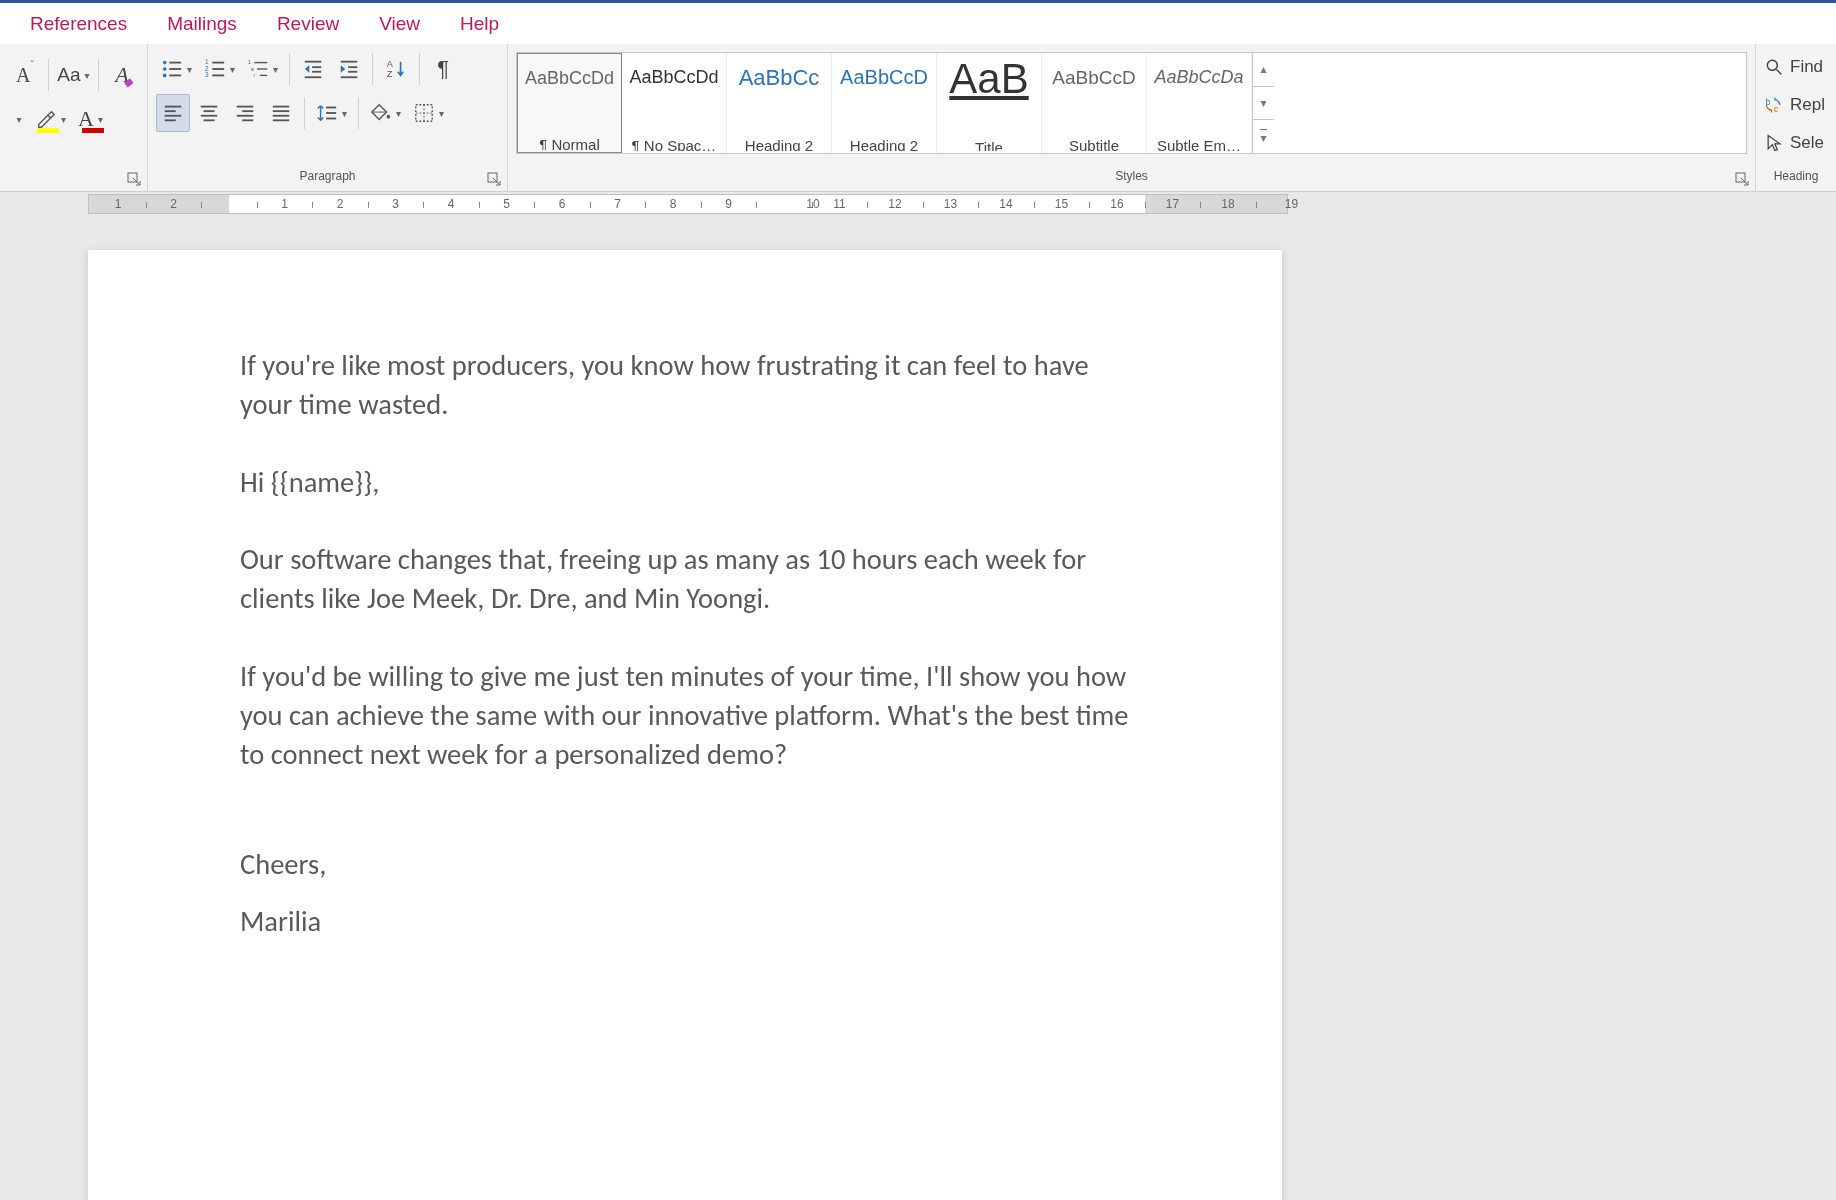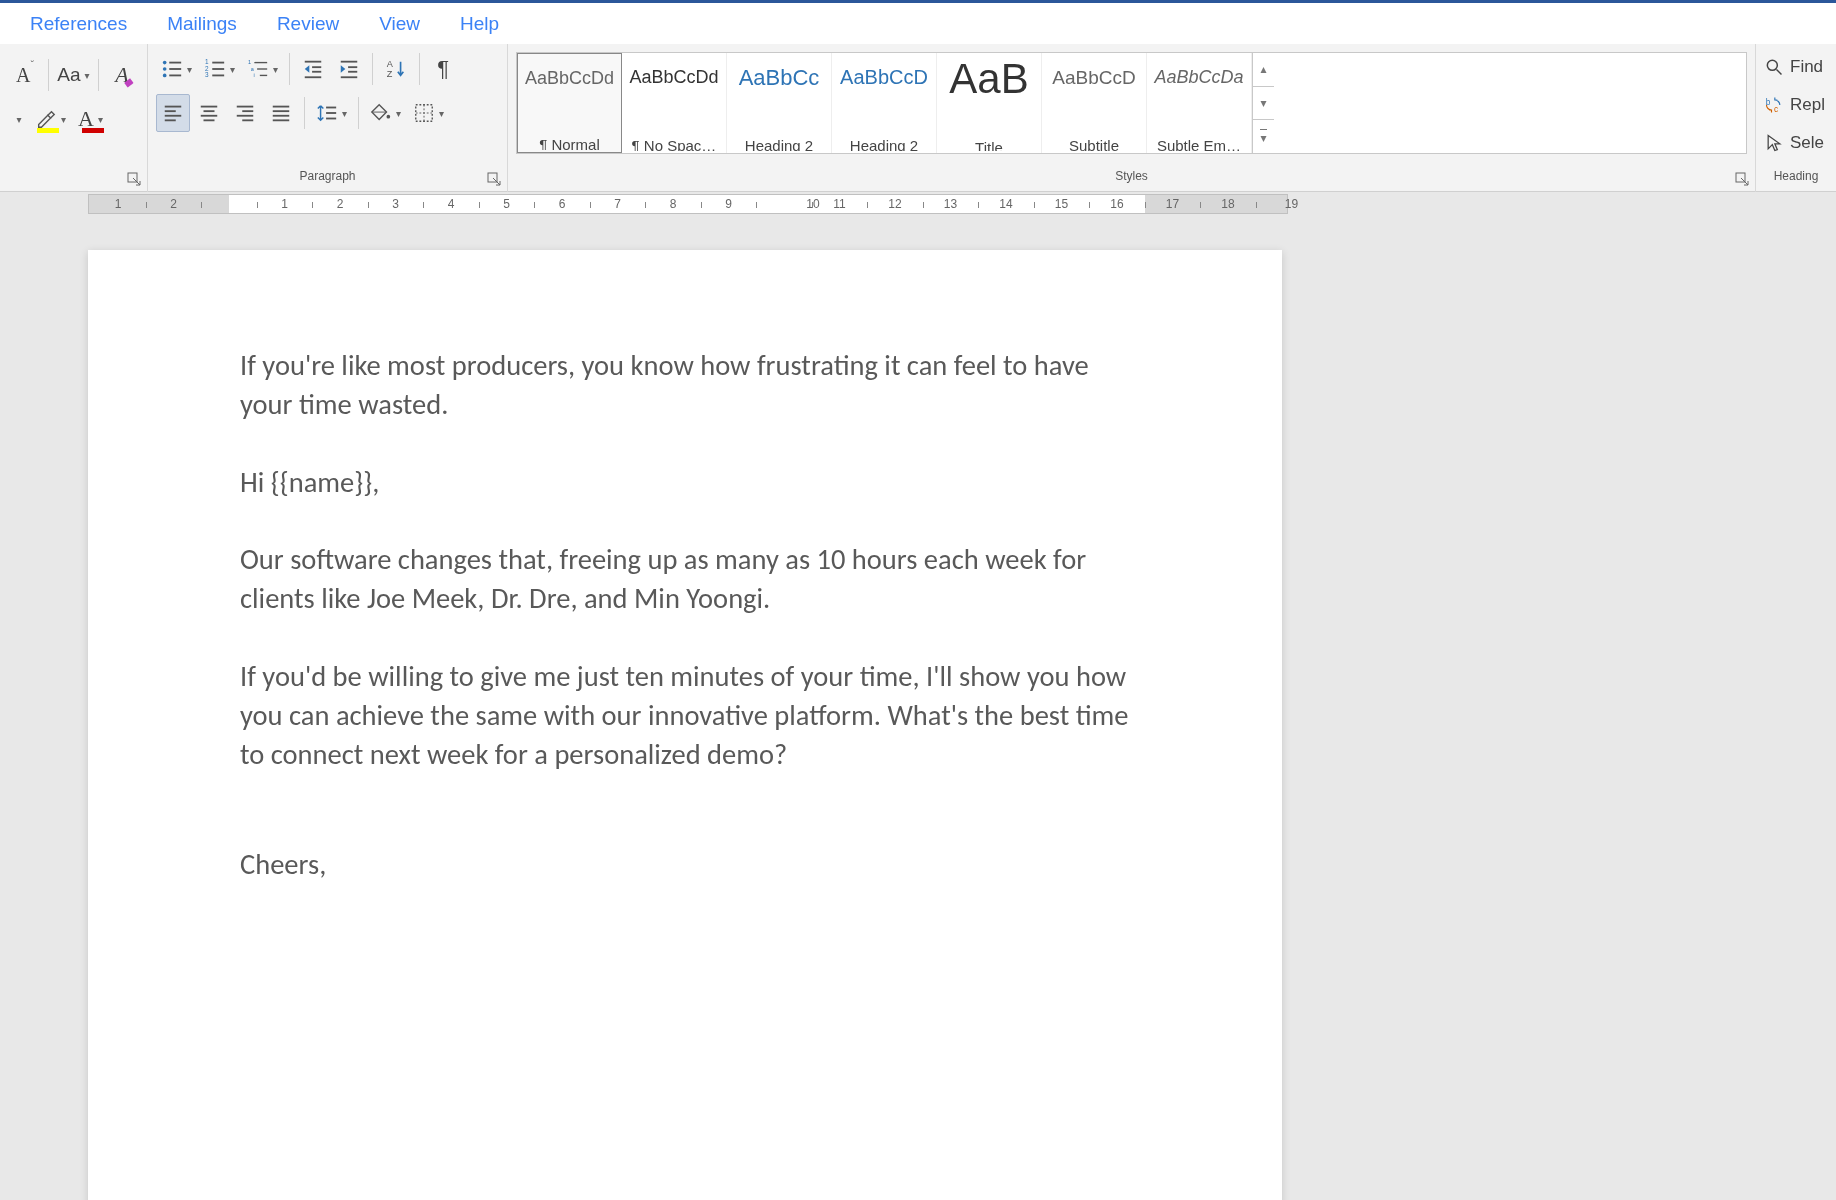--- a/index.html
+++ b/index.html
@@ -19,21 +19,21 @@
     display: flex;
     align-items: center;
     padding: 0 0 0 10px;
     border-top: 3px solid #2b579a;
   }
   .menu-tabs .tab {
     padding: 0 20px;
     height: 44px;
     line-height: 44px;
     font-size: 19px;
-    color: #3b82f6;
+    color: #be185d;
     cursor: pointer;
   }
   
   .ribbon {
     background: #f3f3f3;
     border-bottom: 1px solid #d0d0d0;
     height: 148px;
     display: flex;
     position: relative;
   }
@@ -418,21 +418,21 @@
           </div>
           <div class="style-tile">
             <div class="style-preview blue" style="font-size: 22px;">AaBbCc</div>
             <div class="style-label">Heading 2</div>
           </div>
           <div class="style-tile">
             <div class="style-preview blue" style="font-size: 20px;">AaBbCcD</div>
             <div class="style-label">Heading 2</div>
           </div>
           <div class="style-tile">
-            <div class="style-preview " style="font-size: 42px;">AaB</div>
+            <div class="style-preview " style="font-size: 42px; text-decoration: underline;">AaB</div>
             <div class="style-label">Title</div>
           </div>
           <div class="style-tile">
             <div class="style-preview gray" style="font-size: 19px;">AaBbCcD</div>
             <div class="style-label">Subtitle</div>
           </div>
           <div class="style-tile">
             <div class="style-preview gray" style="font-size: 18px; font-style: italic;">AaBbCcDa</div>
             <div class="style-label">Subtle Em…</div>
           </div>
@@ -533,14 +533,15 @@
     </div>
 </div>
 
 <div class="doc-area">
   <div class="page">
     <p>If you're like most producers, you know how frustrating it can feel to have your time wasted.</p>
     <p>Hi {{name}},</p>
     <p>Our software changes that, freeing up as many as 10 hours each week for clients like Joe Meek, Dr. Dre, and Min Yoongi.</p>
     <p style="margin-bottom:70px;">If you'd be willing to give me just ten minutes of your time, I'll show you how you can achieve the same with our innovative platform. What's the best time to connect next week for a personalized demo?</p>
     <p class="tight">Cheers,</p>
+    <p>Marilia</p>
   </div>
 </div>
 
 </body></html>

